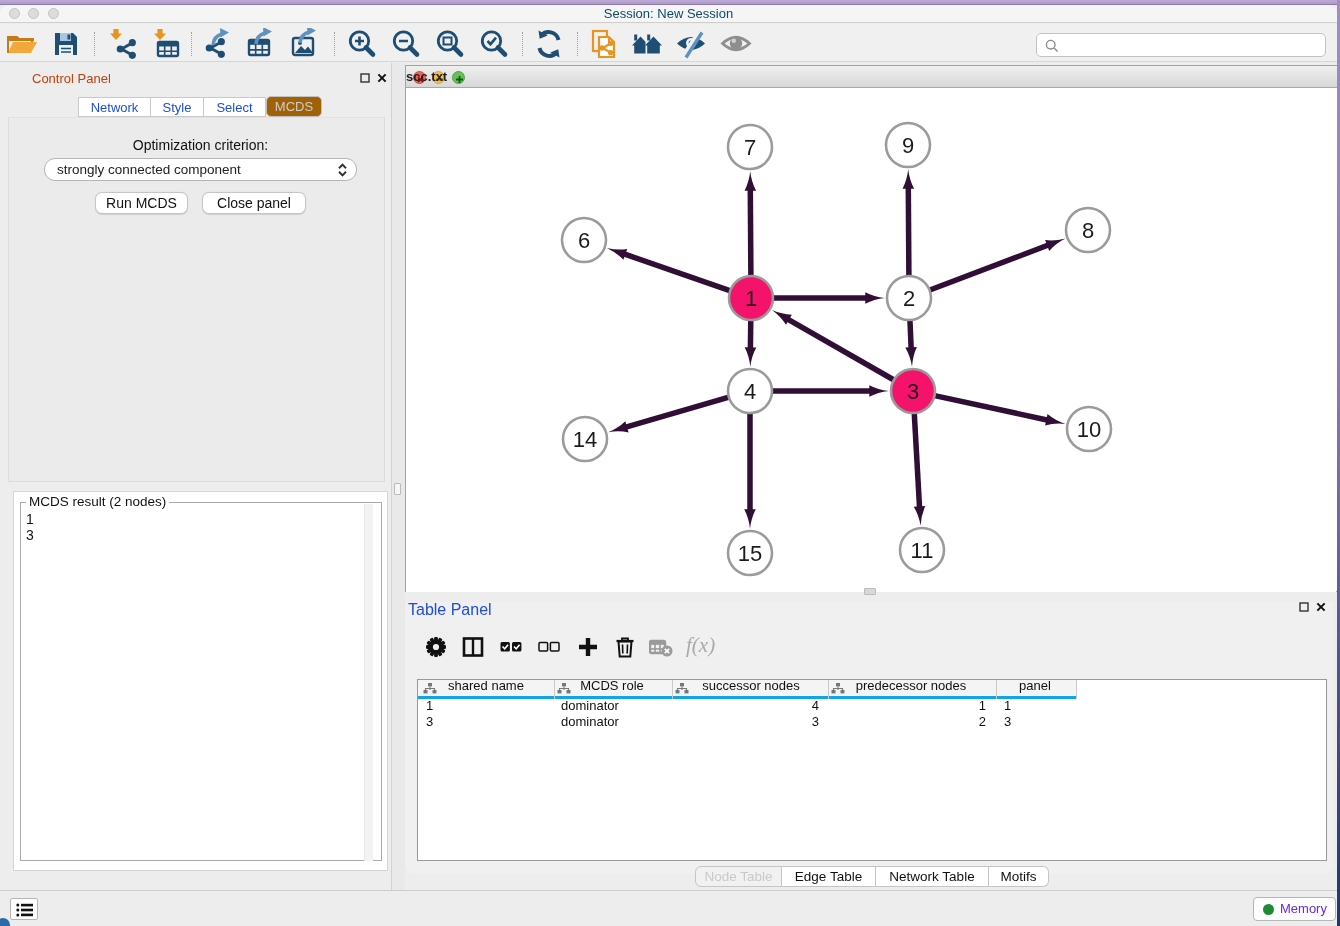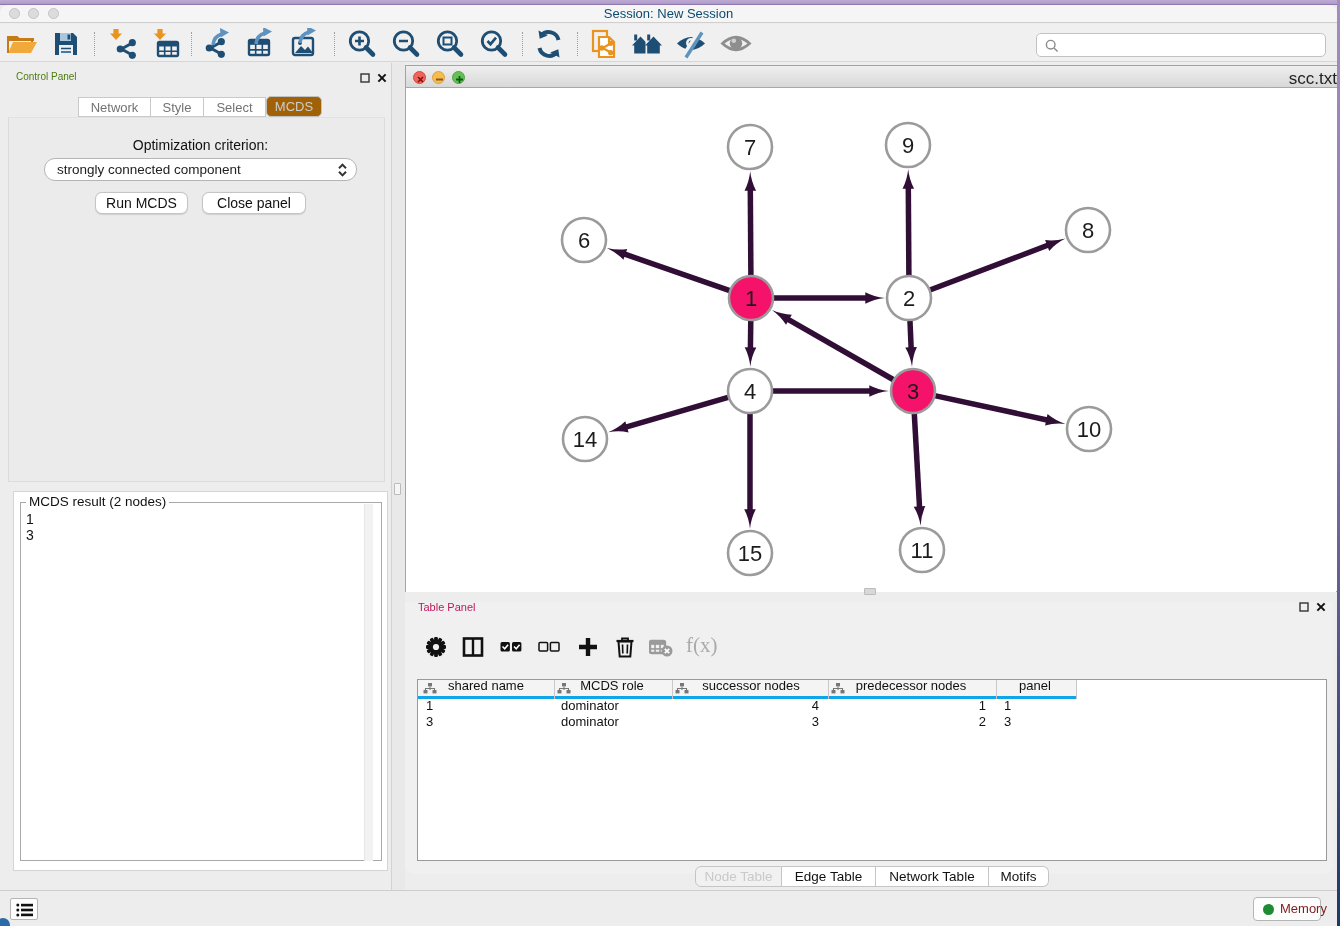--- a/index.html
+++ b/index.html
@@ -11,67 +11,67 @@
 
 #titlebar{left:0;top:0;width:100%;height:18px;background:#f5f5f5;border-bottom:1px solid #cfcfcf;border-radius:8px 8px 0 0}
 .tlg{position:absolute;top:2.5px;width:11px;height:11px;border-radius:50%;background:#dcdcdc;border:1px solid #c3c3c3}
 #title-text{position:absolute;top:1px;width:100%;text-align:center;font-size:13px;color:#0c4a6e}
 
 #toolbar{left:0;top:19px;width:100%;height:38px;background:#f0f0f0;border-bottom:1px solid #d6d6d6}
 .tbi{position:absolute}
 .tsep{position:absolute;top:8px;width:1px;height:24px;border-left:1px dotted #9f9f9f}
 #searchbox{left:1036px;top:9px;width:290px;height:24px;background:#fff;border:1px solid #c2c2c2;border-radius:5px}
 
-#cp-title{left:16px;top:66px;font-size:10px;color:#4d7c0f}
+#cp-title{left:32px;top:66px;font-size:13px;color:#c2410c}
 .wicons{position:absolute;width:10px;height:10px}
 #cp-tabs{left:78px;top:92px;height:20px;display:flex}
-.tab{background:#fff;border:1px solid #c9c9c9;border-left:none;font-size:13px;color:#737373;display:flex;align-items:center;justify-content:center}
+.tab{background:#fff;border:1px solid #c9c9c9;border-left:none;font-size:13px;color:#1d4ed8;display:flex;align-items:center;justify-content:center}
 .tab.first{border-left:1px solid #c9c9c9}
 .tab.sel{background:#a16207;border-radius:5px;border:1px solid #c2c2c2;color:#ccc;margin-top:-1px;height:21px}
 #cp-body{left:8px;top:112px;width:377px;height:365px;background:#ebebeb;border:1px solid #dcdcdc;border-top:1px solid #e2e2e2}
 #opt-label{left:4px;top:132px;width:393px;text-align:center;font-size:14px;color:#111}
 #dropdown{left:44px;top:153px;width:313px;height:23px;background:#fff;border:1px solid #b5b5b5;border-radius:11px;font-size:13.5px;color:#222;line-height:21px;padding-left:12px}
 .btn{position:absolute;top:187px;height:22px;background:#fff;border:1px solid #c5c5c5;border-radius:7px;font-size:14px;color:#111;text-align:center;line-height:20px;box-shadow:0 0.5px 1px rgba(0,0,0,.12)}
 #result-area{left:13px;top:486px;width:375px;height:380px;background:#fff;border:1px solid #d5d5d5}
 #result-box{position:absolute;left:6px;top:10px;width:362px;height:359px;border:1px solid #a9a9a9}
 #result-legend{position:absolute;left:5px;top:-9px;background:#fff;padding:0 3px;font-size:13.5px;color:#111}
 #result-scroll{position:absolute;right:8px;top:1px;width:9px;height:357px;background:#f2f2f2;border-left:1px solid #e6e6e6}
 .resline{position:absolute;left:5px;font-size:14px;color:#111}
 
 #divider{left:391px;top:58px;width:14px;height:828px;background:#e9e9e9;border-left:1px solid #d2d2d2}
 #divhandle{left:394px;top:478px;width:7px;height:12px;background:#f6f6f6;border:1px solid #bbb;border-radius:1px}
 
 #netwin{left:405px;top:60px;width:932px;height:527px;border:1px solid #a3a3a3;border-right:none;background:#fff}
 #nethead{position:absolute;left:0;top:0;width:100%;height:22px;background:linear-gradient(#efefef,#d8d8d8);border-bottom:1px solid #a8a8a8}
-#nettitle{position:absolute;width:100%;top:3px;text-align:right;font-size:17px;font-weight:400;color:#222}
+#nettitle{position:absolute;width:100%;top:3px;text-align:left;font-size:13px;font-weight:700;color:#222}
 .tlw{position:absolute;top:4.5px;width:13px;height:13px;border-radius:50%;border-style:solid;border-width:1px}
 #canvas{position:absolute;left:0;top:23px;width:930px;height:503px;background:#fff}
 
 #split2{left:864px;top:583px;width:12px;height:7px;background:#d8d8d8;border:1px solid #bbb;border-radius:1px}
 
 #tablepanel{left:405px;top:597px;width:928px;height:272px;background:#f0f0f0;border-radius:0 0 9px 9px}
-#tp-title{left:418px;top:596px;font-size:11px;color:#be185d}
+#tp-title{left:408px;top:596px;font-size:16px;color:#1d4ed8}
 .tpi{position:absolute;top:630px}
-#fx{left:686px;top:628px;font-family:"Liberation Serif",serif;font-size:21px;color:#aaa}
+#fx{left:686px;top:628px;font-family:"Liberation Serif",serif;font-style:italic;font-size:21px;color:#aaa}
 #tptable{left:417px;top:674px;width:910px;height:182px;background:#fff;border:1px solid #999}
 #thead{position:absolute;left:0;top:0;width:659px;height:19px;background:#f4f4f4;border-bottom:3px solid #0ea5e9}
 .th{position:absolute;top:-2px;font-size:13px;color:#111;text-align:center}
 .thsep{position:absolute;top:0;height:19px;width:1px;background:#c9c9c9}
 .sorti{position:absolute;top:2px}
 .td{position:absolute;font-size:13px;color:#111}
 
 #btabs{left:695px;top:861px;height:21px;display:flex}
 .btab{background:#fff;border:1px solid #c5c5c5;border-left:none;font-size:13.5px;color:#111;display:flex;align-items:center;justify-content:center}
 .btab.first{border-left:1px solid #c5c5c5;border-radius:6px 0 0 6px}
 .btab.last{border-radius:0 6px 6px 0}
 .btab.sel{background:#f1f1f1;color:#c9c9c9;border-radius:6px 0 0 6px}
 
 #statusline{left:0;top:885px;width:1337px;height:1px;background:#cdcdcd}
 #listbtn{left:10px;top:893px;width:28px;height:22px;background:#fdfdfd;border:1px solid #b5b5b5;border-radius:2px}
-#membtn{left:1253px;top:892px;width:68px;height:24px;background:#fdfdfd;border:1px solid #b5b5b5;border-radius:4px;font-size:13px;color:#7f1d1d;line-height:22px;padding-left:26px}
+#membtn{left:1253px;top:892px;width:83px;height:24px;background:#fdfdfd;border:1px solid #b5b5b5;border-radius:4px;font-size:13px;color:#6d28d9;line-height:22px;padding-left:26px}
 #memdot{position:absolute;left:9px;top:6px;width:11px;height:11px;border-radius:50%;background:#1e8a34}
 #bluecorner{left:-4px;top:913px;width:14px;height:14px;border-radius:50%;background:#2b6ca8}
 </style></head><body>
 <div class="abs" id="desktop-top"></div>
 <div class="abs" id="win">
   <div class="abs" id="titlebar">
     <div class="tlg" style="left:9px"></div>
       <div class="tlg" style="left:28px"></div>
       <div class="tlg" style="left:48px"></div>
     <div id="title-text">Session: New Session</div>

